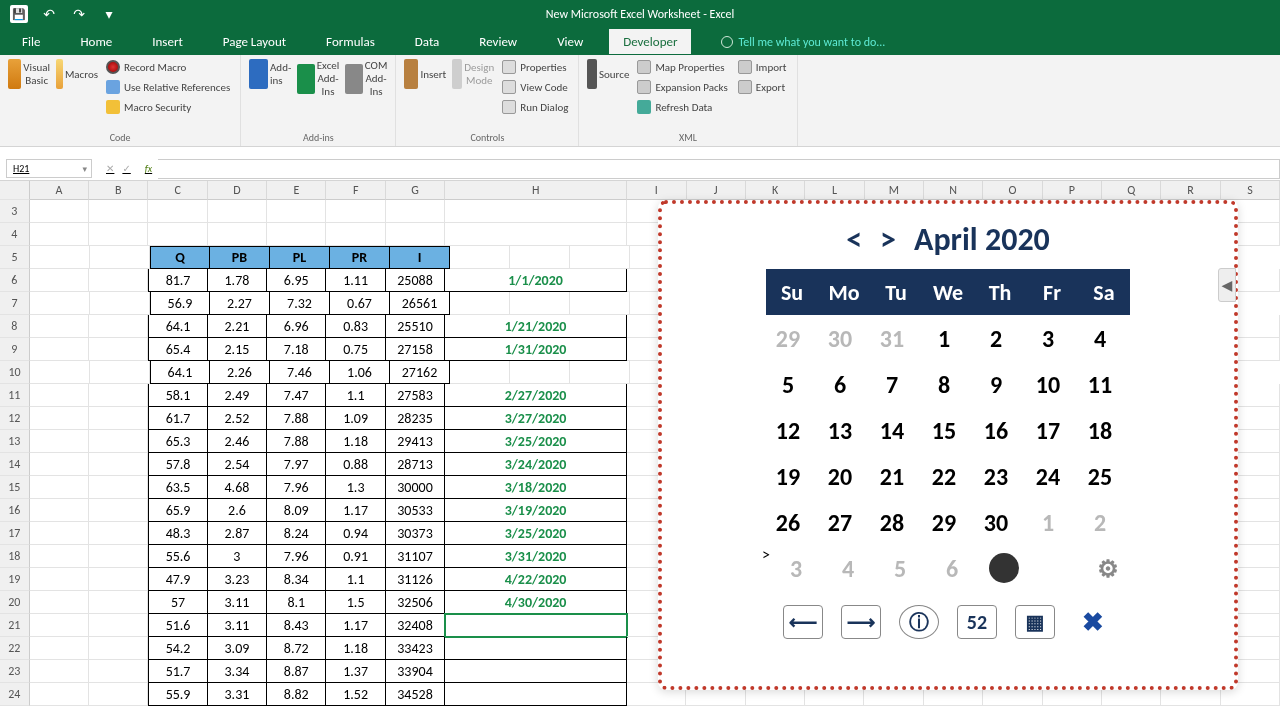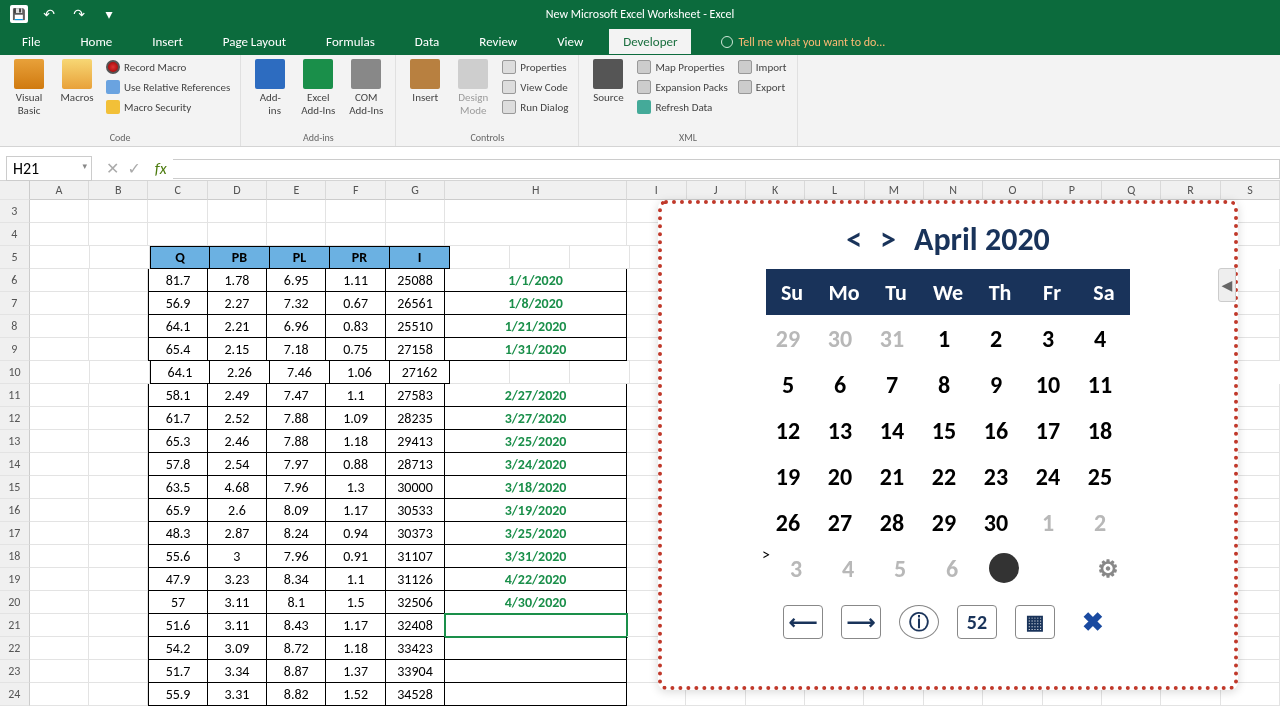--- a/index.html
+++ b/index.html
@@ -9,29 +9,29 @@
 .titlebar { height:28px; background:#0c6b3d; display:flex; align-items:center; color:#fff; font-size:12px; }
 .titlebar .qat { display:flex; gap:12px; padding-left:10px; align-items:center; }
 .titlebar .qat span { width:18px; height:18px; display:flex; align-items:center; justify-content:center; background:#fff; border-radius:2px; color:#0c6b3d; font-size:11px; }
 .titlebar .qat .arrow { background:none; color:#fff; font-size:14px; }
 .titlebar .title { position:absolute; left:50%; transform:translateX(-50%); font-size:12px; }
 
 
 .tabs { height:27px; background:#0c6b3d; display:flex; align-items:center; padding-left:8px;gap:12px; }
 .tabs .tab { color:#fff; font-size:13px; padding:5px 14px; cursor:pointer; }
 .tabs .tab.active { background:#f3f3f3; color:#1a6f3f; }
-.tabs .tell { color:#fdba74; font-size:12px; padding-left:18px; display:flex; align-items:center; gap:5px; }
+.tabs .tell { color:#5eead4; font-size:12px; padding-left:18px; display:flex; align-items:center; gap:5px; }
 .tabs .tell .bulb { width:12px; height:12px; border:1px solid #cfe7d8; border-radius:50%; }
 
 
 .ribbon { height:92px; background:#f3f3f3; border-bottom:1px solid #d4d4d4; display:flex; font-size:11px; color:#444; }
 .ribbon .group { display:flex; flex-direction:column; justify-content:space-between; align-items:center; padding:4px 8px 2px; border-right:1px solid #e0e0e0; }
 .ribbon .group .body { display:flex; align-items:flex-start; gap:6px; flex:1; }
 .ribbon .group .label { font-size:10px; color:#666; padding-top:2px; }
-.ribbon .big { display:flex; flex-direction:column; align-items:center; gap:2px; width:42px; cursor:pointer; }
+.ribbon .big { display:flex; flex-direction:row; align-items:center; gap:2px; width:42px; cursor:pointer; }
 .ribbon .big .ic { width:30px; height:30px; }
 .ribbon .stack { display:flex; flex-direction:column; gap:4px; }
 .ribbon .row { display:flex; align-items:center; gap:4px; padding:1px 2px; cursor:pointer; white-space:nowrap; }
 .ribbon .row .ic { width:14px; height:14px; }
 
 
 .ic { display:inline-block; border-radius:2px; }
 .ic.vb { background:linear-gradient(#e8a13a,#d07a10); }
 .ic.mac { background:linear-gradient(#f7d774,#e8a13a); }
 .ic.rec { border:2px solid #555; border-radius:50%; background:radial-gradient(#d33,#900); width:11px; height:11px; }
@@ -46,21 +46,21 @@
 .ic.vc { background:#ddd; border:1px solid #999; }
 .ic.rd { background:#ddd; border:1px solid #999; }
 .ic.src { background:#555; }
 .ic.map { background:#ccc; border:1px solid #999; }
 .ic.exp { background:#ccc; border:1px solid #999; }
 .ic.refd { background:#4a9; }
 .ic.imp { background:#ccc; border:1px solid #999; }
 .ic.exprt { background:#ccc; border:1px solid #999; }
 
 
-.fx { height:24px; border-bottom:1px solid #d4d4d4; display:flex; align-items:center; font-size:16px; position:relative; margin-top:10px; }
+.fx { height:24px; border-bottom:1px solid #d4d4d4; display:flex; align-items:center; font-size:10px; position:relative; margin-top:10px;text-decoration:underline; }
 .fx .namebox { width:86px; border:1px solid #ccc; padding:2px 6px; margin-left:6px; background:#fff; position:relative; }
 .fx .namebox:after { content:"▾"; position:absolute; right:4px; color:#888; font-size:9px; top:3px; }
 .fx .btns { display:flex; gap:8px; padding:0 14px; color:#aaa; }
 .fx .fxlabel { font-style:italic; color:#4d7c0f; padding-right:6px; }
 .fx .input { flex:1; border:1px solid #ccc; border-left:none; height:20px; }
 
 
 .grid { position:relative; height:calc(720px - 28px - 27px - 92px - 34px); overflow:auto; }
 .colhead { display:flex; position:sticky; top:0; background:#f0f0f0; }
 .colhead .ch { border-right:1px solid #d9d9d9; border-bottom:1px solid #ccc; text-align:center; font-size:12px; color:#555; height:19px; line-height:19px; }
@@ -147,21 +147,21 @@
             <span>Macro Security</span>
           </div>
       </div>
     </div>
     <div class="label">Code</div>
   </div>
   <div class="group">
     <div class="body">
       <div class="big">
           <span class="ic add"></span>
-          <span style="white-space:pre-line;text-align:right">Add-
+          <span style="white-space:pre-line;text-align:left">Add-
 ins</span>
         </div>
       <div class="big">
           <span class="ic xl"></span>
           <span style="white-space:pre-line;text-align:center">Excel
 Add-Ins</span>
         </div>
       <div class="big">
           <span class="ic com"></span>
           <span style="white-space:pre-line;text-align:center">COM
@@ -355,21 +355,20 @@
     </div>
     <div class="rowline">
       <div class="rowhead">7</div>
       <div class="cell cA"></div>
       <div class="cell cB"></div>
       <div class="cell cC tbl-cell tbl-left">56.9</div>
       <div class="cell cD tbl-cell">2.27</div>
       <div class="cell cE tbl-cell">7.32</div>
       <div class="cell cF tbl-cell">0.67</div>
       <div class="cell cG tbl-cell">26561</div>
-      <div class="cell cH tbl-cell datecell">1/8/2020</div>
       <div class="cell cI"></div>
       <div class="cell cJ"></div>
       <div class="cell cK"></div>
       <div class="cell cL"></div>
       <div class="cell cM"></div>
       <div class="cell cN"></div>
       <div class="cell cO"></div>
       <div class="cell cP"></div>
       <div class="cell cQ"></div>
       <div class="cell cR"></div>

